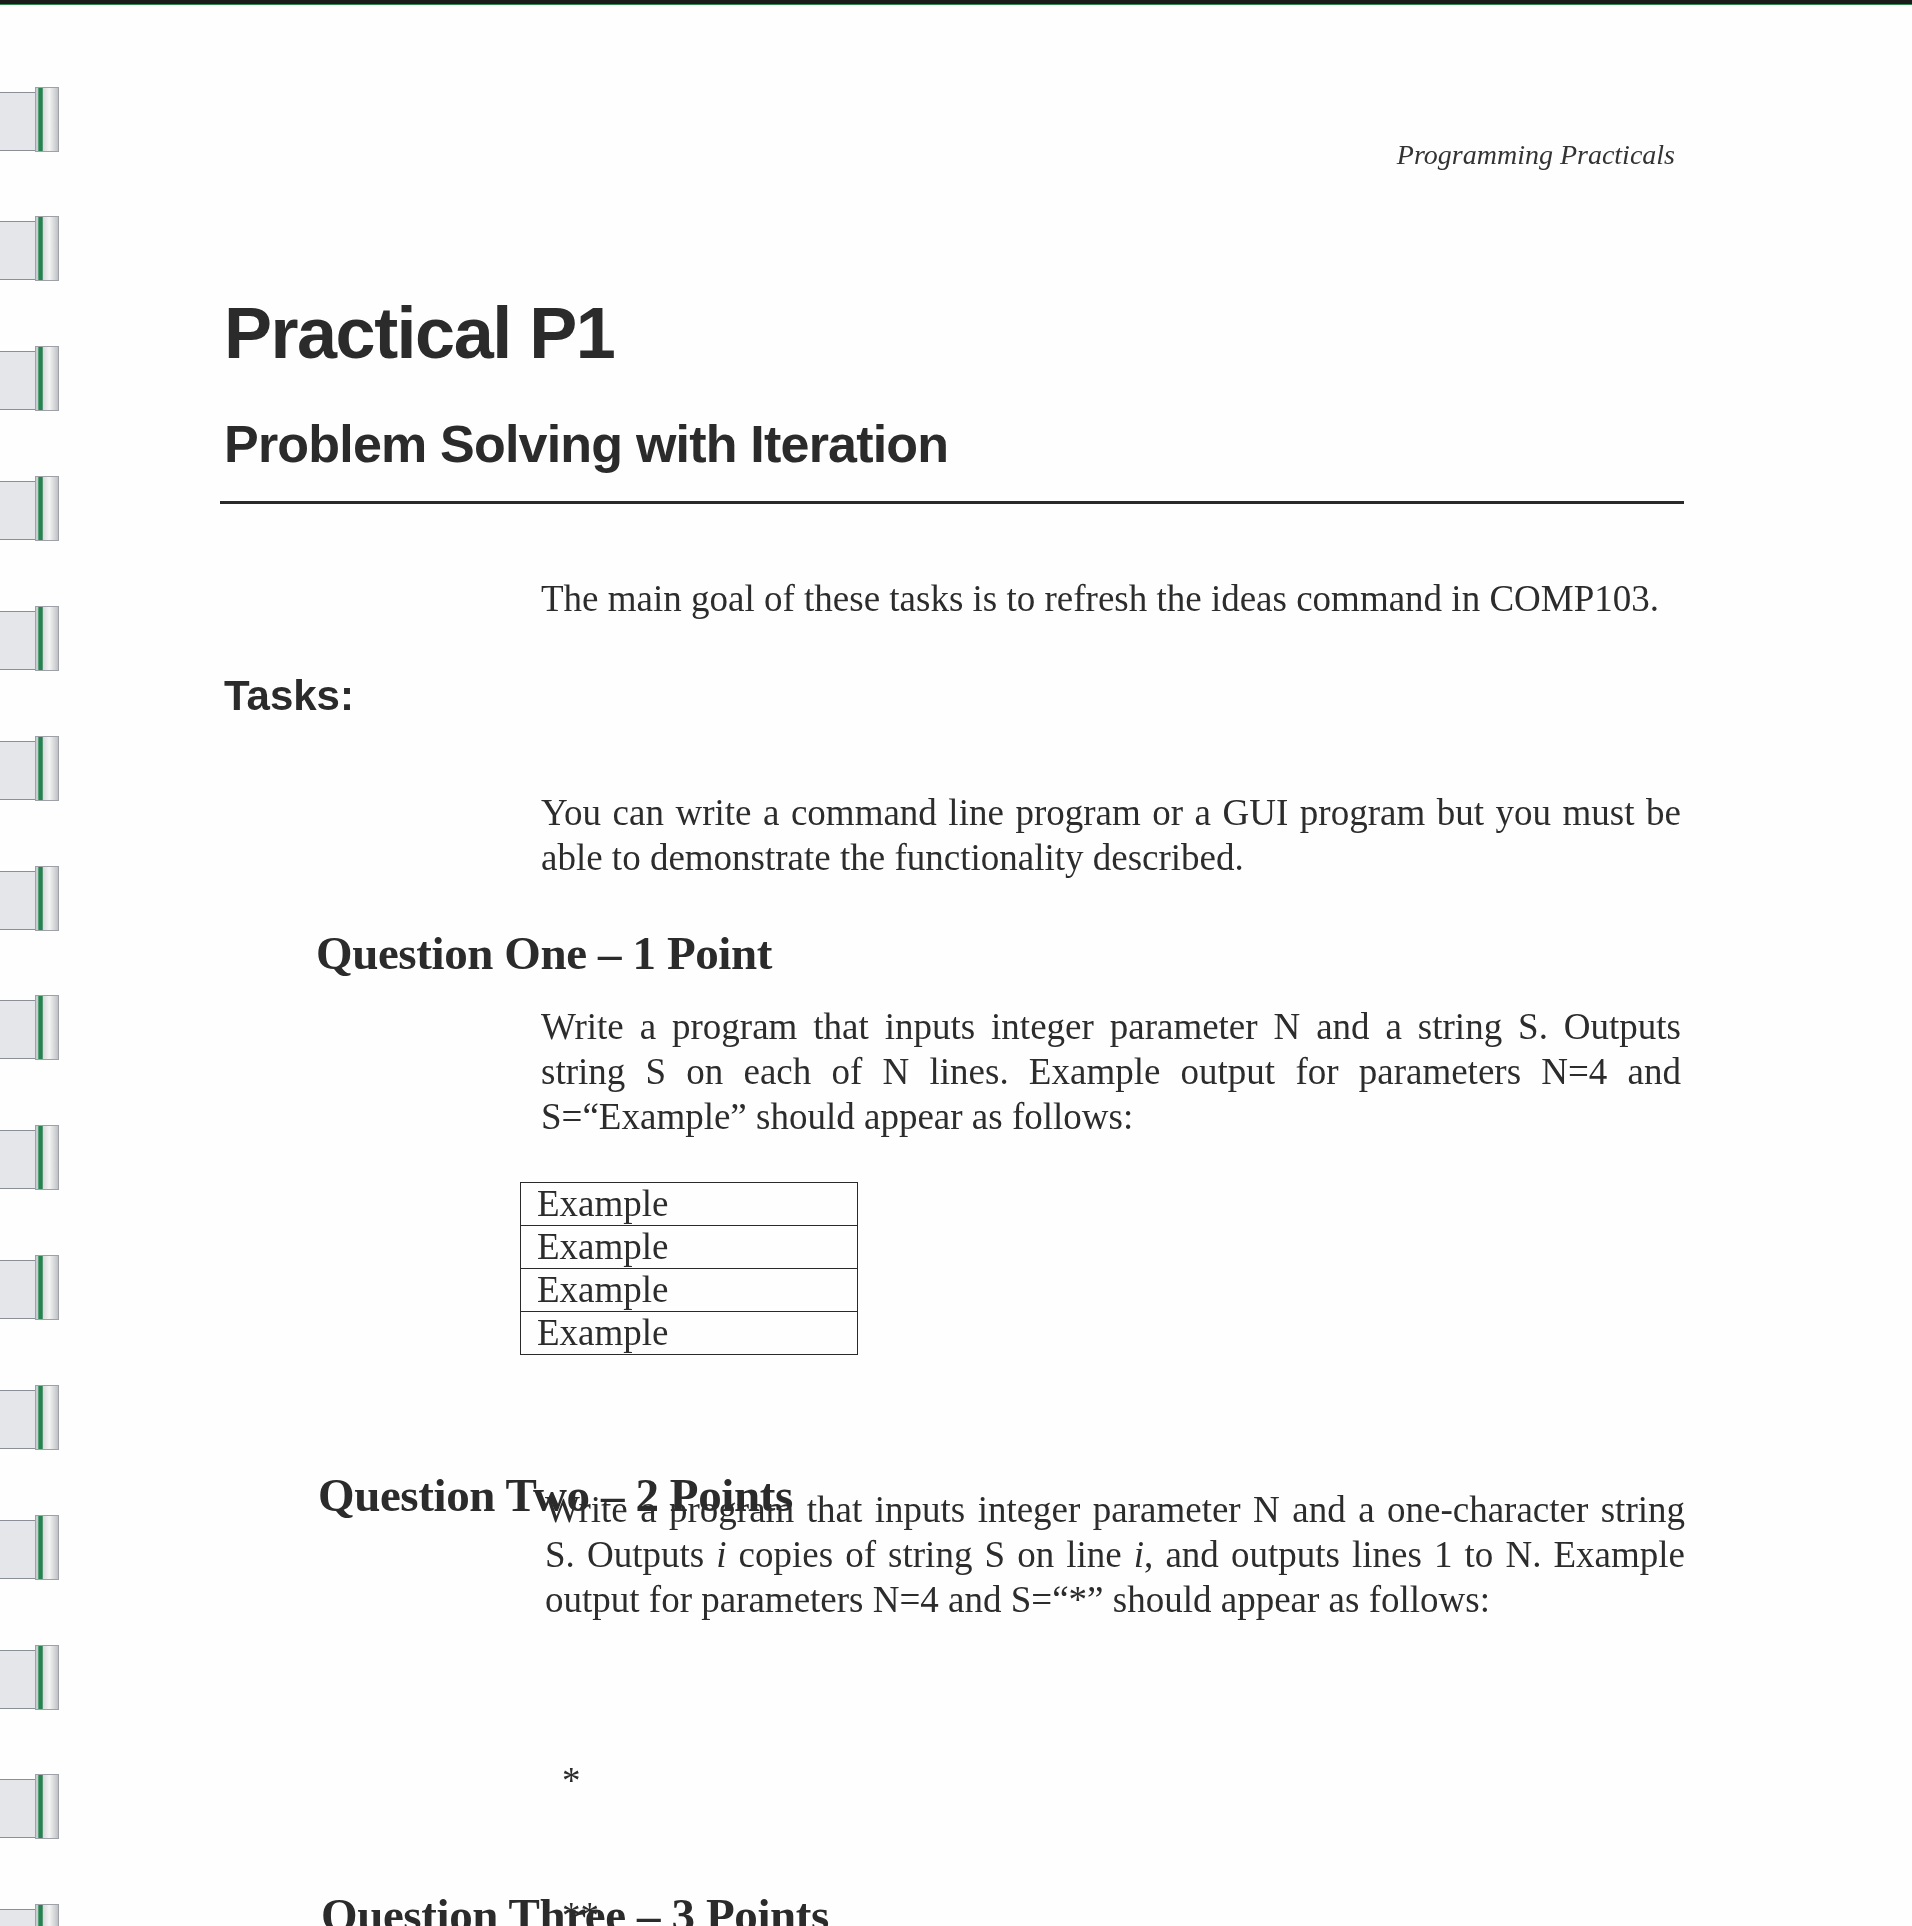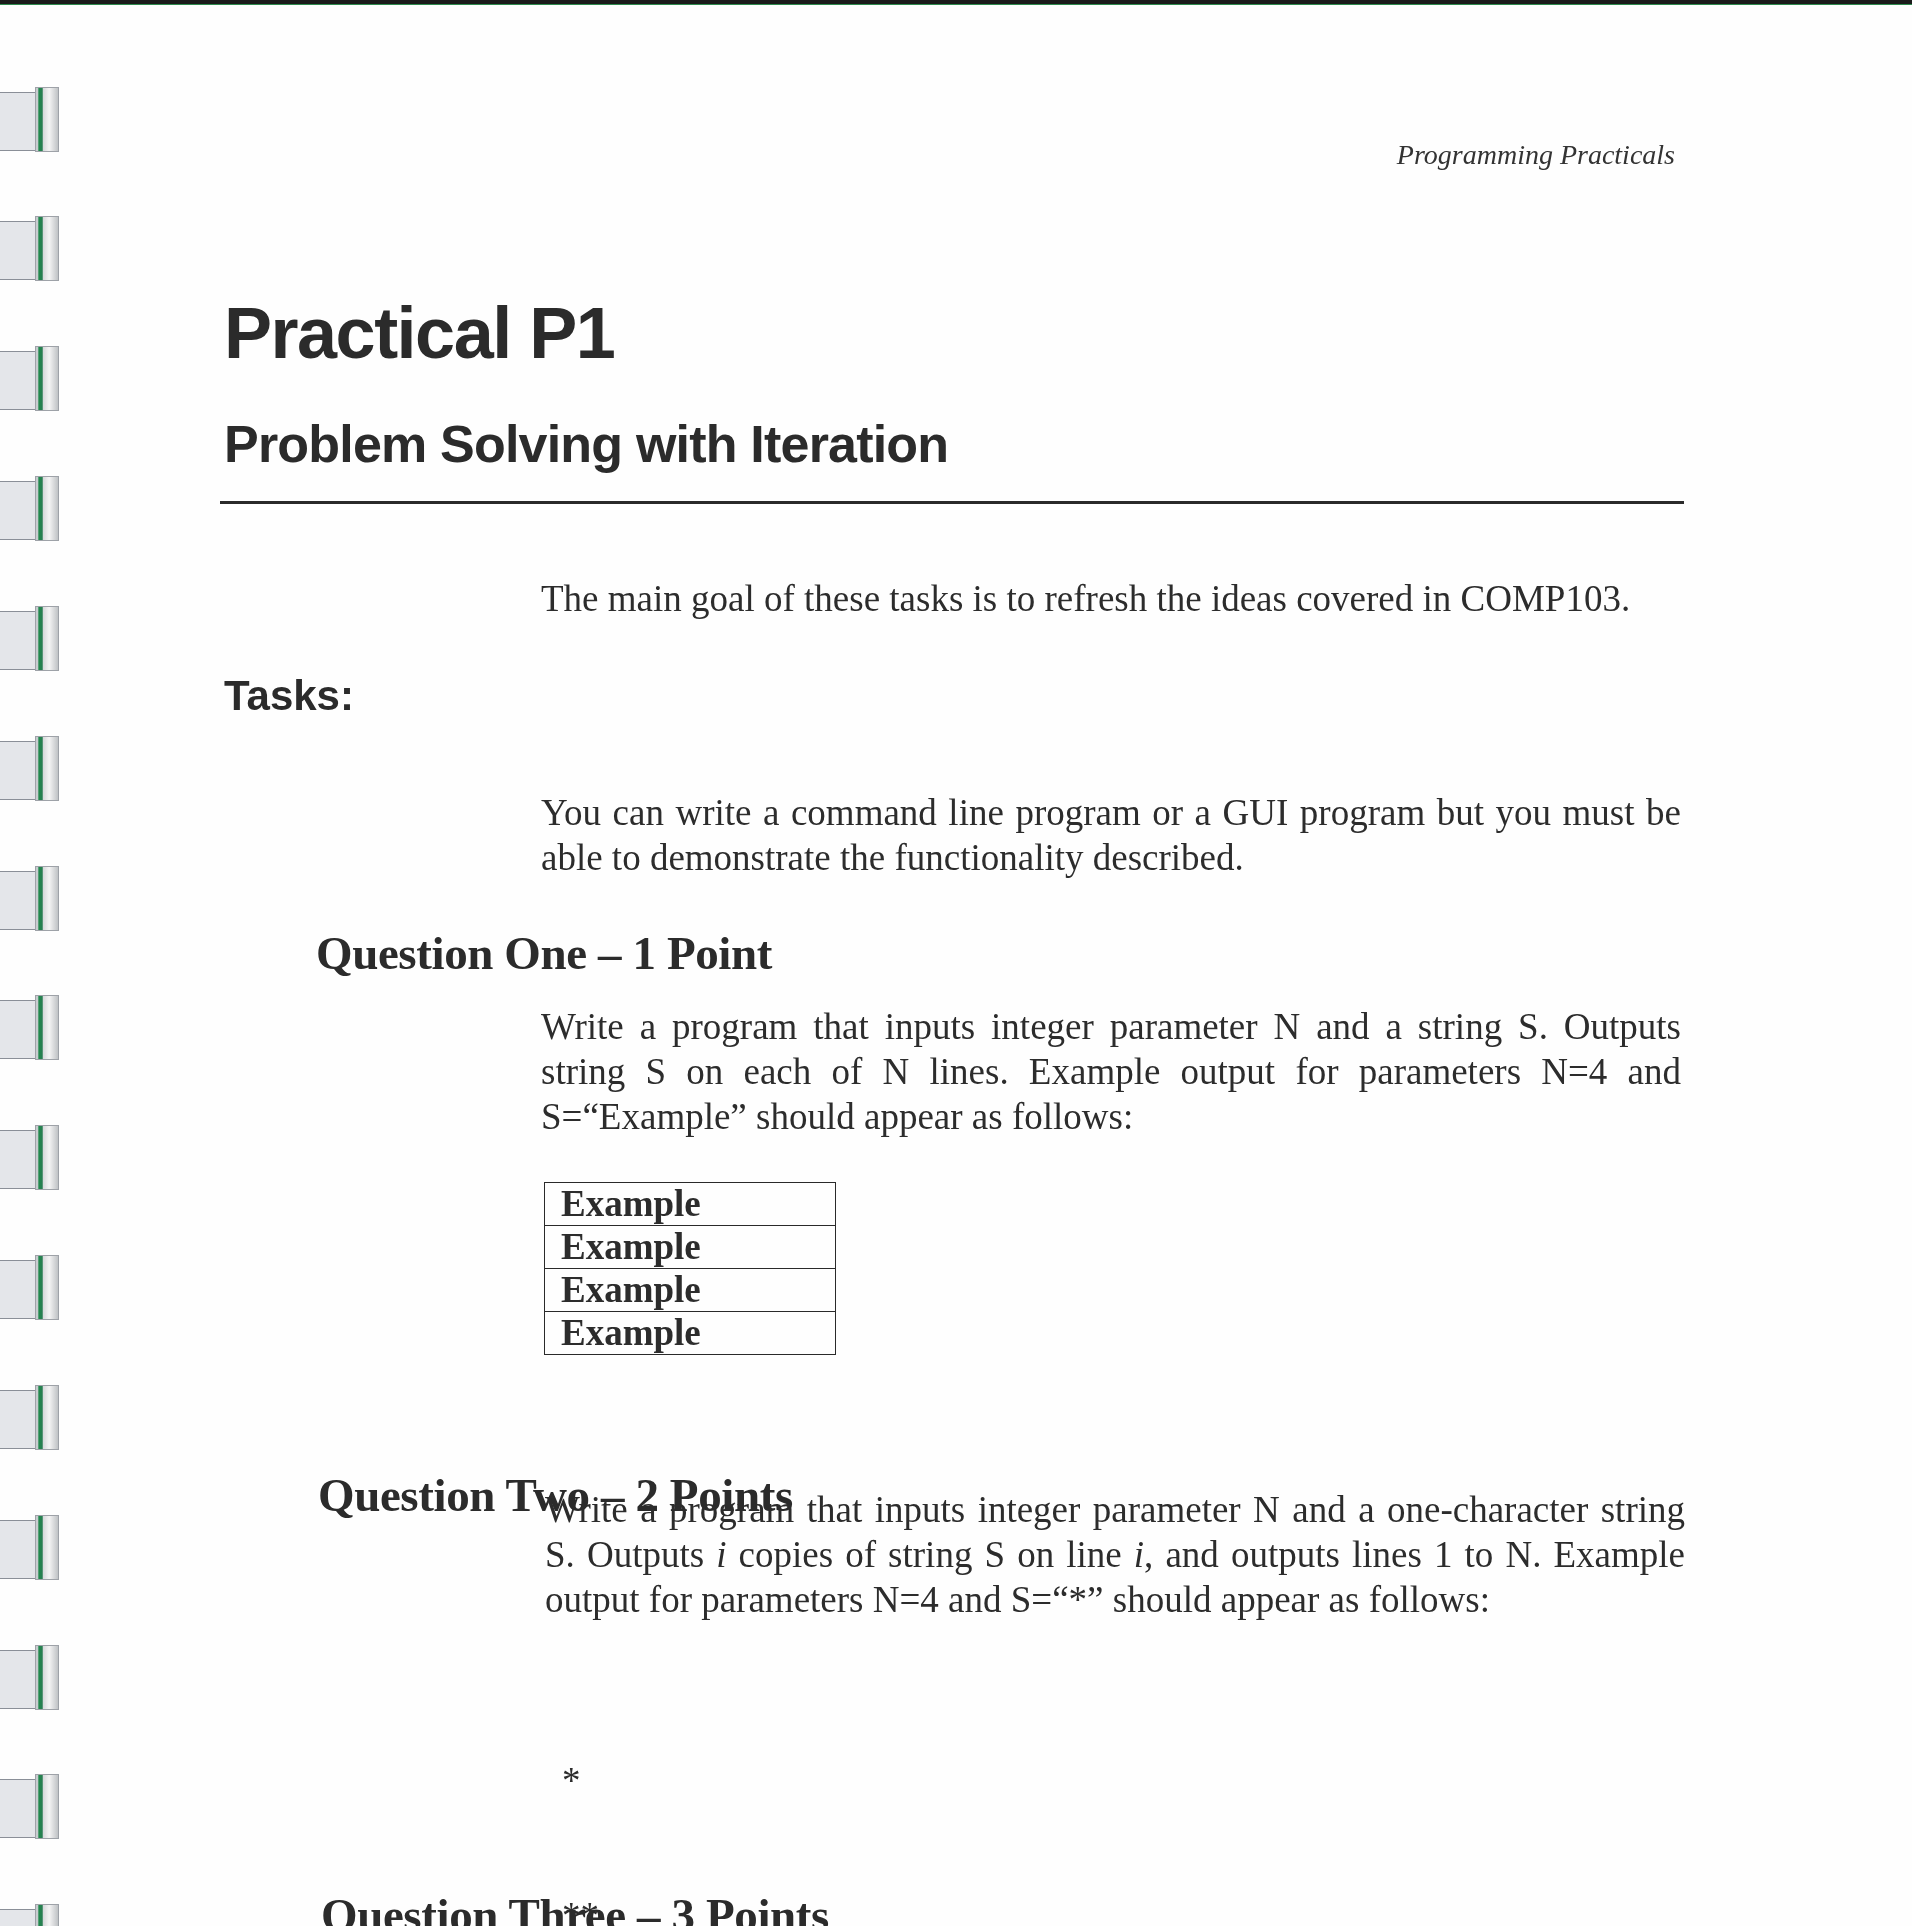--- a/index.html
+++ b/index.html
@@ -25,21 +25,21 @@
   .req { top: 745px; }
   .req b { font-weight: bold; }
 
   .q-heading { position: absolute; left: 316px; font-family: Liberation Serif, serif; font-weight: bold; font-size: 47px; letter-spacing: -0.4px; color: #2b2b2b; }
   .q1-h { top: 926px; }
   .q1-b { top: 1004px; }
   .q2-h { top: 1468px; left: 318px; }
   .q2-b { top: 1487px; left: 545px; }
   .q3-h { top: 1888px; left: 321px; }
 
-  .example-table { position: absolute; left: 544px; top: 1182px; width: 292px; border-collapse: collapse; font-weight: bold; }
+  .example-table { position: absolute; left: 520px; top: 1182px; width: 338px; border-collapse: collapse; }
   .example-table td { border: 1.9px solid #2a2a2a; height: 42px; padding: 0 0 0 16px; font-size: 37px; line-height: 42px; color: #2c2c2c; }
 
   .output-lines { position: absolute; font-size: 37px; line-height: 45px; color: #2c2c2c; white-space: pre; }
   .q2-out { left: 562px; top: 1668px; }
   i { font-style: italic; }
 </style>
 </head>
 <body>
 
 <div class="top-edge"></div>
@@ -106,21 +106,21 @@
       <div class="clip"></div>
     </div>
   </div>
 
 <div class="running-head">Programming Practicals</div>
 
 <h1 class="page-title">Practical P1</h1>
 <h2 class="page-subtitle">Problem Solving with Iteration</h2>
 <div class="title-rule"></div>
 
-<p class="body-text intro" style="margin:0">The main goal of these tasks is to refresh the ideas covered in COMP103.</p>
+<p class="body-text intro" style="margin:0">The main goal of these tasks is to refresh the ideas command in COMP103.</p>
 
 <div class="tasks-label">Tasks:</div>
 
 <p class="body-text req" style="margin:0">
   <br>
   <span>You can write a command line program or a GUI program but you must be able to demonstrate the functionality described.</span>
 </p>
 
 <div class="q-heading q1-h">Question One – 1 Point</div>
 <p class="body-text q1-b" style="margin:0">Write a program that inputs integer parameter N and a string S.  Outputs string S on each of N lines.  Example output for parameters N=4 and S=“Example” should appear as follows:</p>

